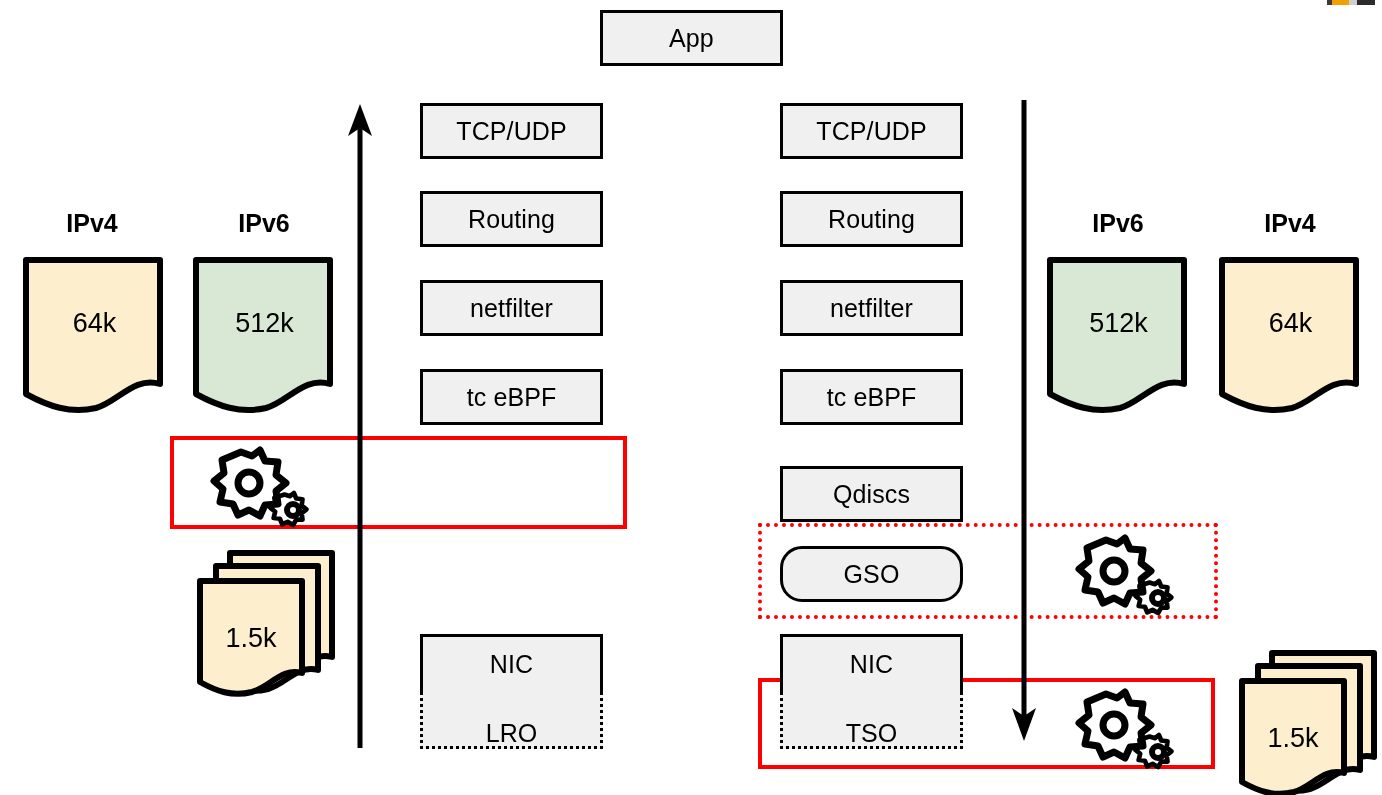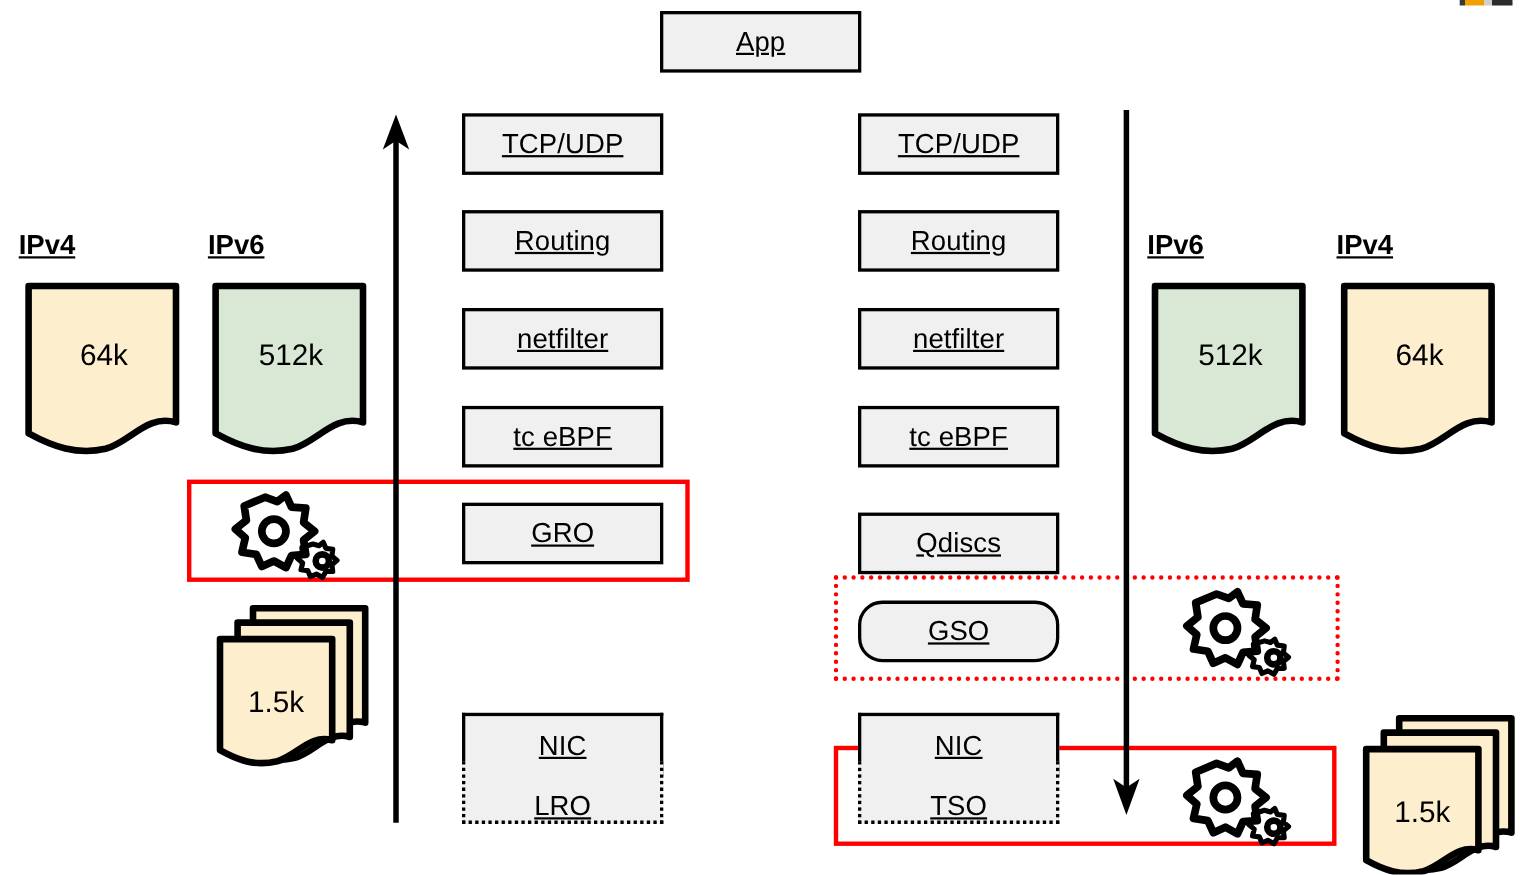--- a/index.html
+++ b/index.html
@@ -1,44 +1,44 @@
 <!DOCTYPE html>
 <html><head>
 <meta charset="utf-8">
 <style>
   html,body{margin:0;padding:0;background:#ffffff;}
   body{width:1382px;height:795px;overflow:hidden;
        font-family:"Liberation Sans","DejaVu Sans",sans-serif;color:#000;}
   #stage{position:relative;width:1382px;height:795px;background:#fff;}
 
   
-  .abs{position:absolute;box-sizing:border-box;text-decoration:underline;}
+  .abs{position:absolute;box-sizing:border-box;}
 
   
   .sbox{
     background:#f0f0f0;
     border:3px solid #000;
     display:flex;align-items:center;justify-content:center;
     font-size:25px;line-height:1;letter-spacing:.1px;
     width:183px;height:56px;
   }
   .sbox.dotted{
     border:3px dotted #000;
     border-top:0;
     align-items:flex-end;
   }
-  .sbox.nobottom{border-bottom:0;margin-top:14px;}
+  .sbox.nobottom{border-bottom:0;}
 
   
   .redbox{border:4px solid #ff0000;background:transparent;}
   .redbox.dot{border:4px dotted #ff0000;}
 
   
   .proto-label{
-    font-size:25px;font-weight:bold;width:150px;
+    font-size:25px;font-weight:bold;text-align:center;width:150px;
   }
   .doc-value{
     position:absolute;width:100%;text-align:center;
     font-size:27px;color:#000;
   }
 
   
   .svgwrap{position:absolute;}
   svg{display:block;overflow:visible;}
 
@@ -82,23 +82,20 @@
     <span>TCP/UDP</span>
   </div>
   <div class="abs sbox" style="left:420px;top:191px;">
     <span>Routing</span>
   </div>
   <div class="abs sbox" style="left:420px;top:280px;">
     <span>netfilter</span>
   </div>
   <div class="abs sbox" style="left:420px;top:369px;">
     <span>tc eBPF</span>
-  </div>
-  <div class="abs sbox" style="left:420px;top:457px;">
-    <span>GRO</span>
   </div>
   <div class="abs sbox nobottom" style="left:420px;top:634px;height:58px;">
     <span>NIC</span>
   </div>
   <div class="abs sbox dotted" style="left:420px;top:692px;height:57px;">
     <span>LRO</span>
   </div>
 
   <div class="abs sbox" style="left:780px;top:103px;">
     <span>TCP/UDP</span>

